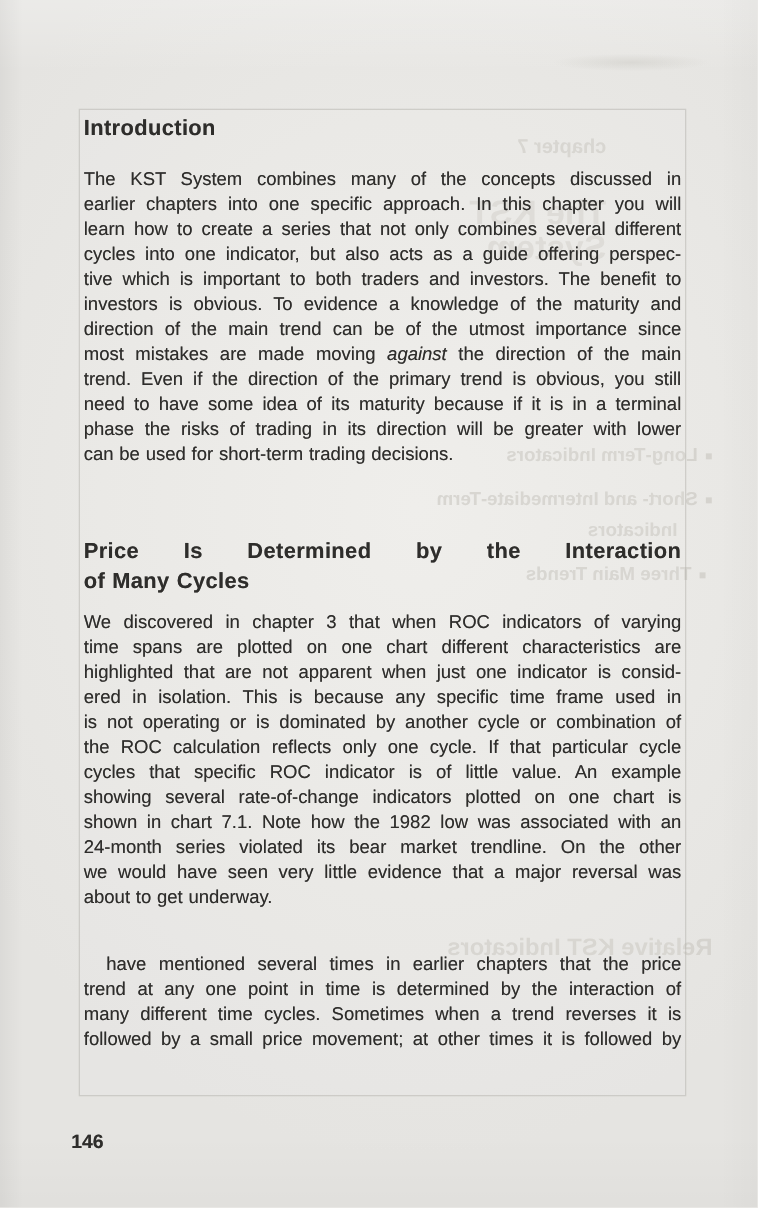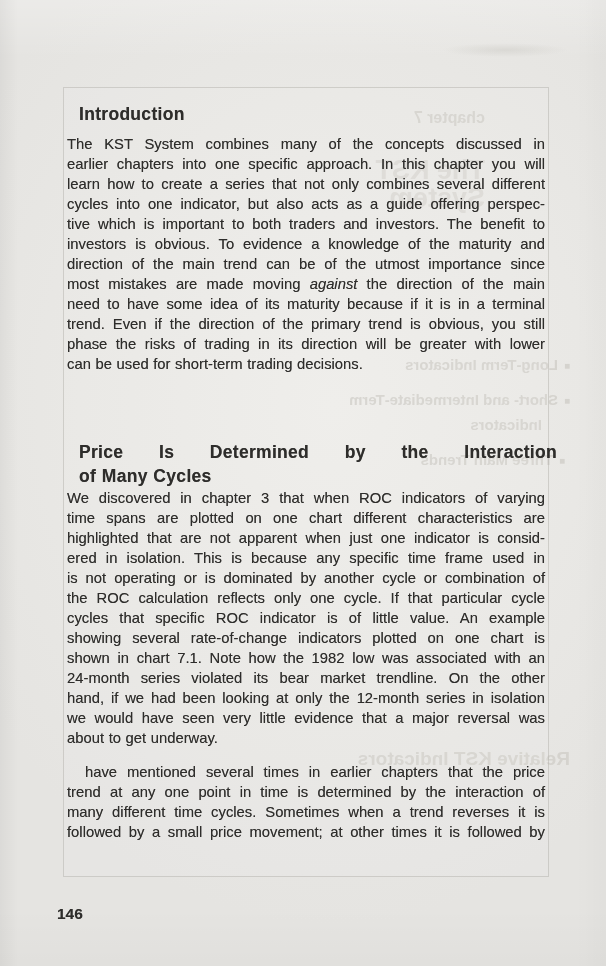--- a/index.html
+++ b/index.html
@@ -40,21 +40,21 @@
 
   
   .content-box{
     position:absolute;
     left:63px;top:87px;width:486px;height:790px;
     border:1px solid rgba(172,170,163,0.45);
     box-sizing:border-box;
     background:rgba(255,255,255,0.07);
   }
   .tx{color:#2e2d2b;text-shadow:0 0 0.5px rgba(46,45,43,0.55);}
-  h1.tx,h2.tx{margin:12px;position:absolute;left:3px;font-size:17.5px;font-weight:bold;letter-spacing:0.3px;}
+  h1.tx,h2.tx{margin:0;position:absolute;left:3px;font-size:17.5px;font-weight:bold;letter-spacing:0.3px;}
   #intro-heading{top:4px;}
   #cycles-heading{top:340px;line-height:24px;}
   #cycles-heading .line{text-align:right;}
   .para{
     position:absolute;left:3px;width:478px;
     font-size:14.8px;line-height:20px;
     word-spacing:0.5px;
   }
   .para .line{text-align:justify;text-align-last:justify;}
   .para .line:last-child{text-align-last:left;}
@@ -98,43 +98,42 @@
 
     <div class="para tx" id="para1">
         <div class="line">The KST System combines many of the concepts discussed in</div>
         <div class="line">earlier chapters into one specific approach. In this chapter you will</div>
         <div class="line">learn how to create a series that not only combines several different</div>
         <div class="line">cycles into one indicator, but also acts as a guide offering perspec-</div>
         <div class="line">tive which is important to both traders and investors. The benefit to</div>
         <div class="line">investors is obvious. To evidence a knowledge of the maturity and</div>
         <div class="line">direction of the main trend can be of the utmost importance since</div>
         <div class="line">most mistakes are made moving <i>against</i> the direction of the main</div>
+        <div class="line">trend. Even if the direction of the primary trend is obvious, you still</div>
         <div class="line">need to have some idea of its maturity because if it is in a terminal</div>
-        <div class="line">trend. Even if the direction of the primary trend is obvious, you still</div>
         <div class="line">phase the risks of trading in its direction will be greater with lower</div>
         <div class="line">can be used for short-term trading decisions.</div>
       </div>
 
     <h2 class="tx para" id="cycles-heading">
         <div class="line">Price Is Determined by the Interaction</div>
         <div class="line">of Many Cycles</div>
       </h2>
 
     <div class="para tx" id="para2">
         <div class="line">We discovered in chapter 3 that when ROC indicators of varying</div>
         <div class="line">time spans are plotted on one chart different characteristics are</div>
         <div class="line">highlighted that are not apparent when just one indicator is consid-</div>
         <div class="line">ered in isolation. This is because any specific time frame used in</div>
         <div class="line">is not operating or is dominated by another cycle or combination of</div>
         <div class="line">the ROC calculation reflects only one cycle. If that particular cycle</div>
         <div class="line">cycles that specific ROC indicator is of little value. An example</div>
         <div class="line">showing several rate-of-change indicators plotted on one chart is</div>
         <div class="line">shown in chart 7.1. Note how the 1982 low was associated with an</div>
         <div class="line">24-month series violated its bear market trendline. On the other</div>
-        <div class="line">hand, if we had been looking at only the 12-month series in isolation</div>
         <div class="line">we would have seen very little evidence that a major reversal was</div>
         <div class="line">about to get underway.</div>
       </div>
 
     <div class="para tx justify-last" id="para3">
         <div class="line">have mentioned several times in earlier chapters that the price</div>
         <div class="line">trend at any one point in time is determined by the interaction of</div>
         <div class="line">many different time cycles. Sometimes when a trend reverses it is</div>
         <div class="line">followed by a small price movement; at other times it is followed by</div>
       </div>

